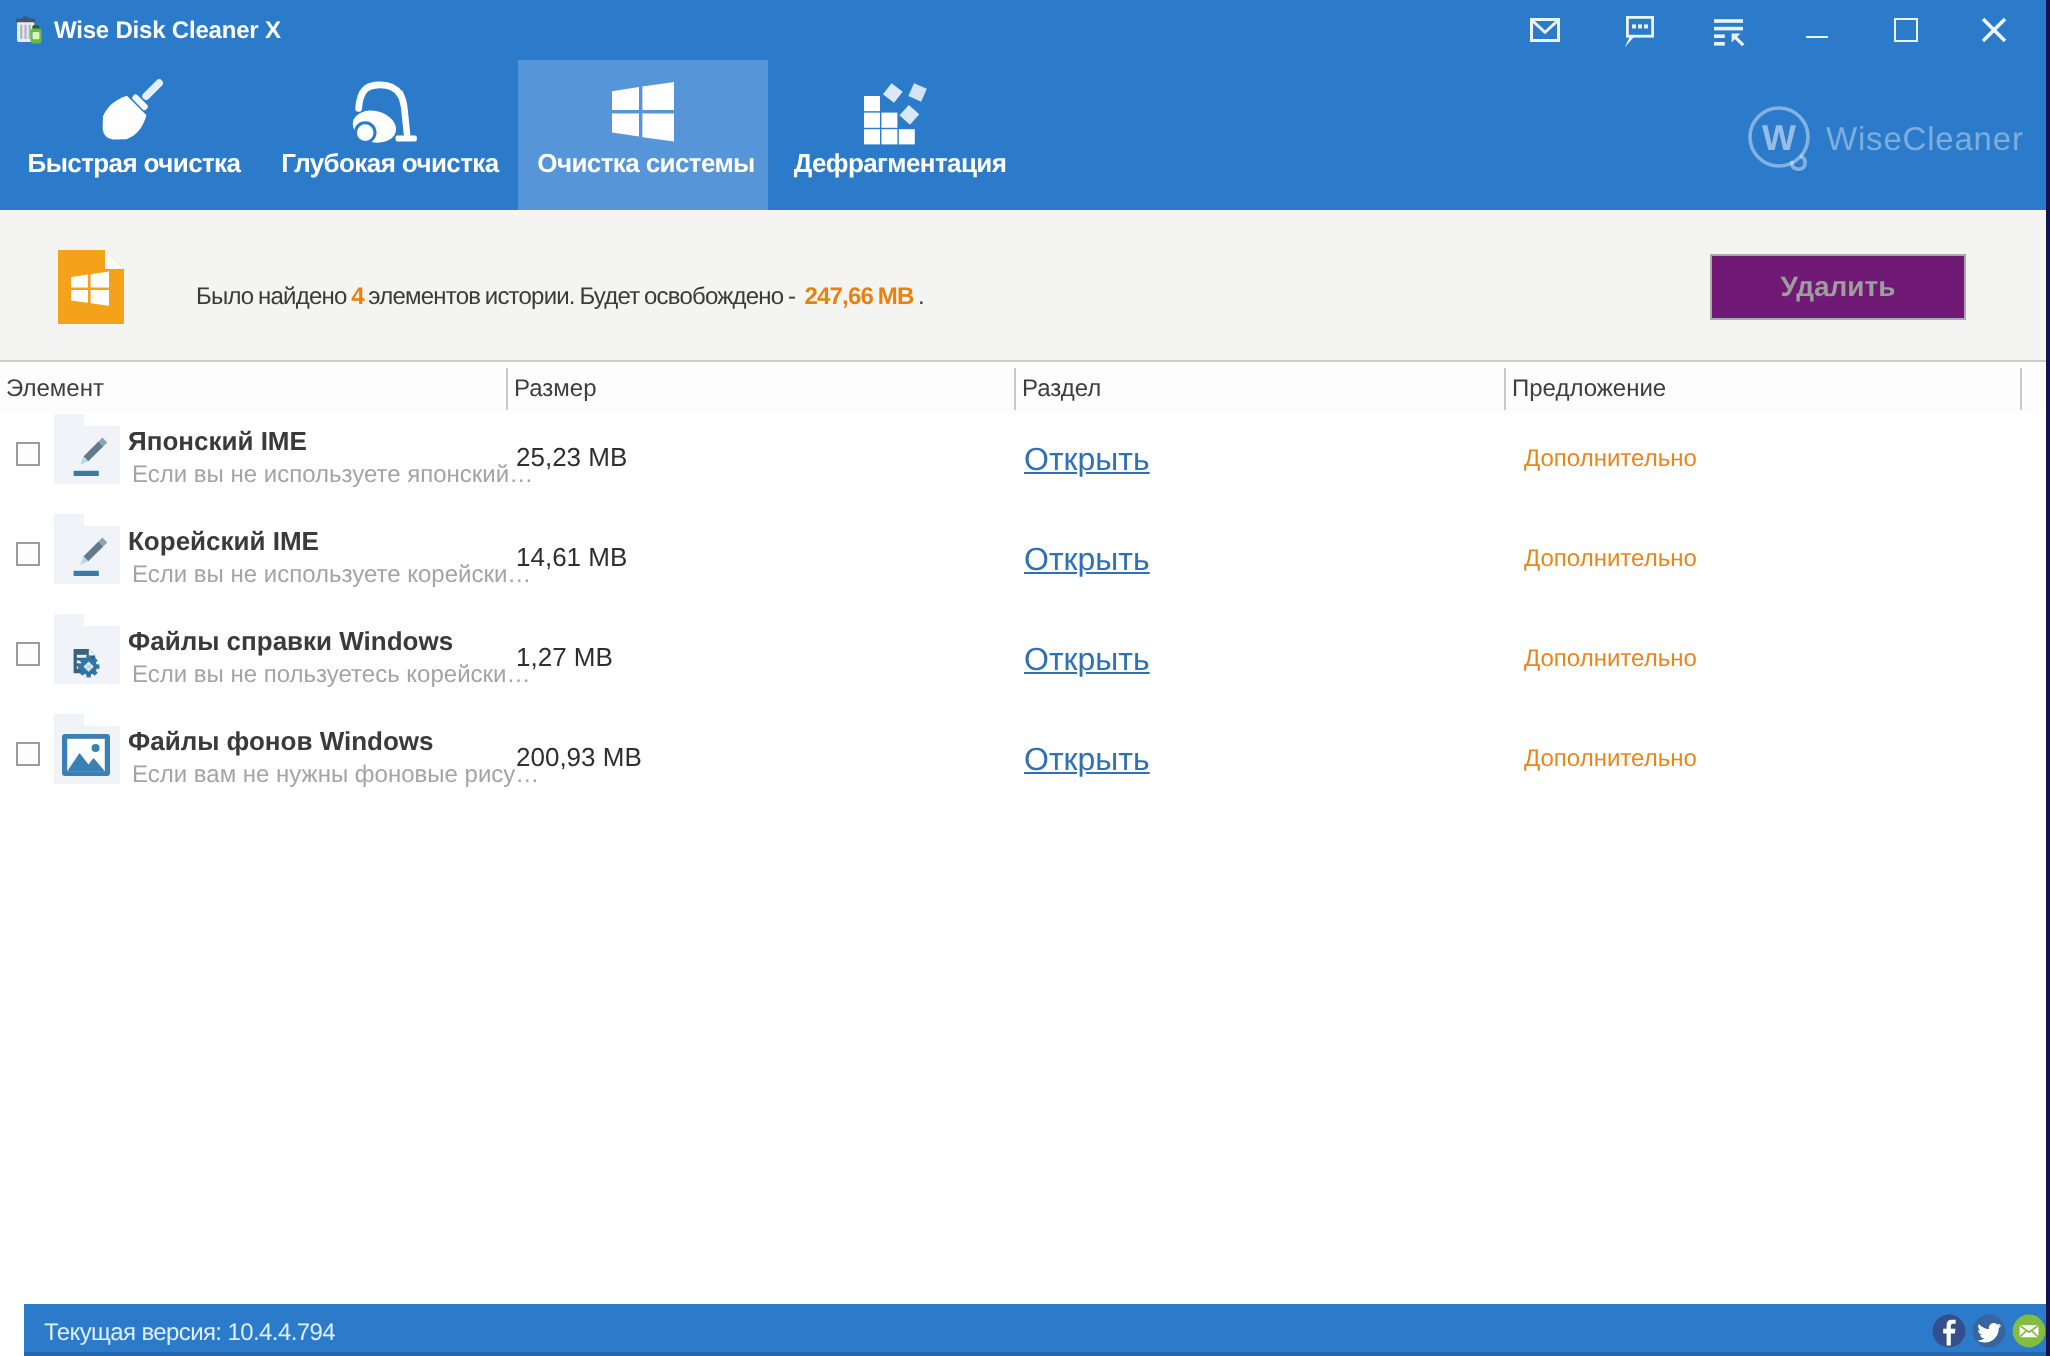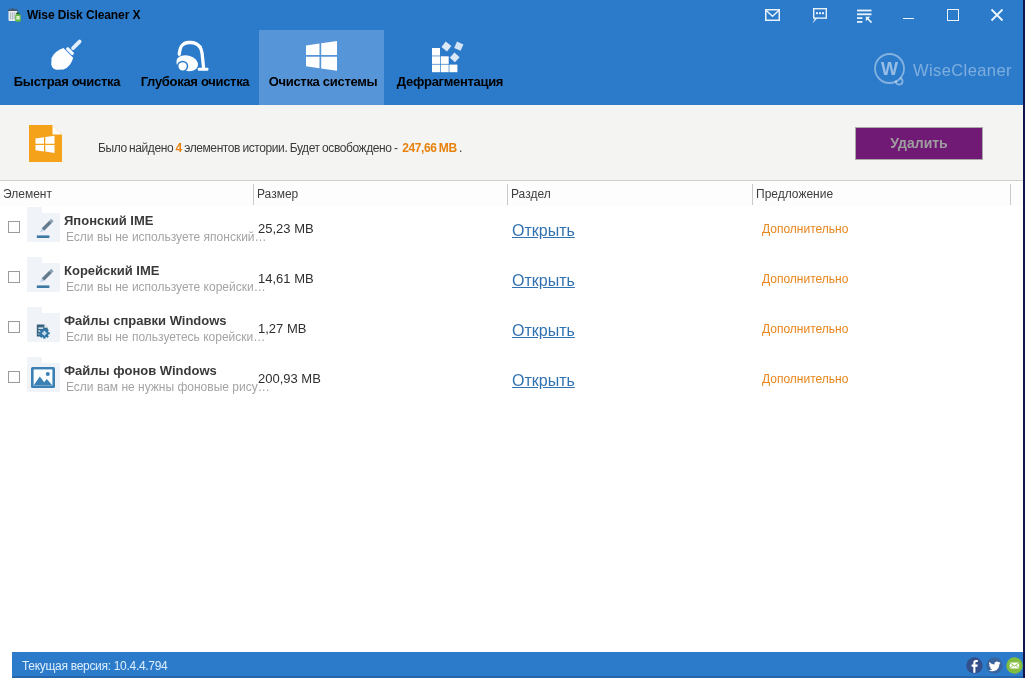--- a/index.html
+++ b/index.html
@@ -2,22 +2,22 @@
 <html><head>
 <meta charset="utf-8">
 <style>
 * { margin:0; padding:0; box-sizing:border-box; }
 html,body { width:1025px; height:678px; overflow:hidden; font-family:"Liberation Sans",sans-serif; background:#fff; }
 .abs { position:absolute; }
 #win { position:relative; width:1025px; height:678px; background:#fff; overflow:hidden; }
 
 #header { position:absolute; left:0; top:0; width:1025px; height:105px; background:#2c7bca; }
 #seltab { position:absolute; left:259px; top:30px; width:125px; height:75px; background:#5795d9; }
-.ttl { position:absolute; left:27px; top:8px; font-size:12px; font-weight:bold; color:#000000; letter-spacing:-0.1px; }
-.tablabel { position:absolute; top:74px; font-size:13px; letter-spacing:-0.3px; font-weight:bold; color:#000000; text-align:center; width:126px; }
+.ttl { position:absolute; left:27px; top:8px; font-size:12px; font-weight:bold; color:#ffffff; letter-spacing:-0.1px; }
+.tablabel { position:absolute; top:74px; font-size:13px; letter-spacing:-0.3px; font-weight:bold; color:#ffffff; text-align:center; width:126px; }
 #logotext { position:absolute; left:913px; top:61px; font-size:16.5px; color:rgba(255,255,255,0.38); letter-spacing:0.4px; }
 
 #summary { position:absolute; left:0; top:105px; width:1025px; height:75px; background:#f4f4f3; }
 #sumtext { position:absolute; left:98px; top:36px; font-size:12px; letter-spacing:-0.4px; word-spacing:-0.6px; color:#3b3b3b; }
 #sumtext b { color:#e8820d; }
 #delbtn { position:absolute; left:855px; top:22px; width:128px; height:33px; background:#701a75; border:1px solid #a9a9a9; color:#9e9e9e; font-size:14px; font-weight:bold; text-align:center; line-height:30px; }
 
 #thead { position:absolute; left:0; top:180px; width:1025px; height:26px; background:#fdfdfe; border-top:1px solid #cdcdcd; }
 .hcell { position:absolute; top:6px; font-size:12px; color:#3e3e3e; }
 .hsep { position:absolute; top:3px; width:1px; height:21px; background:#c9c9c9; }

